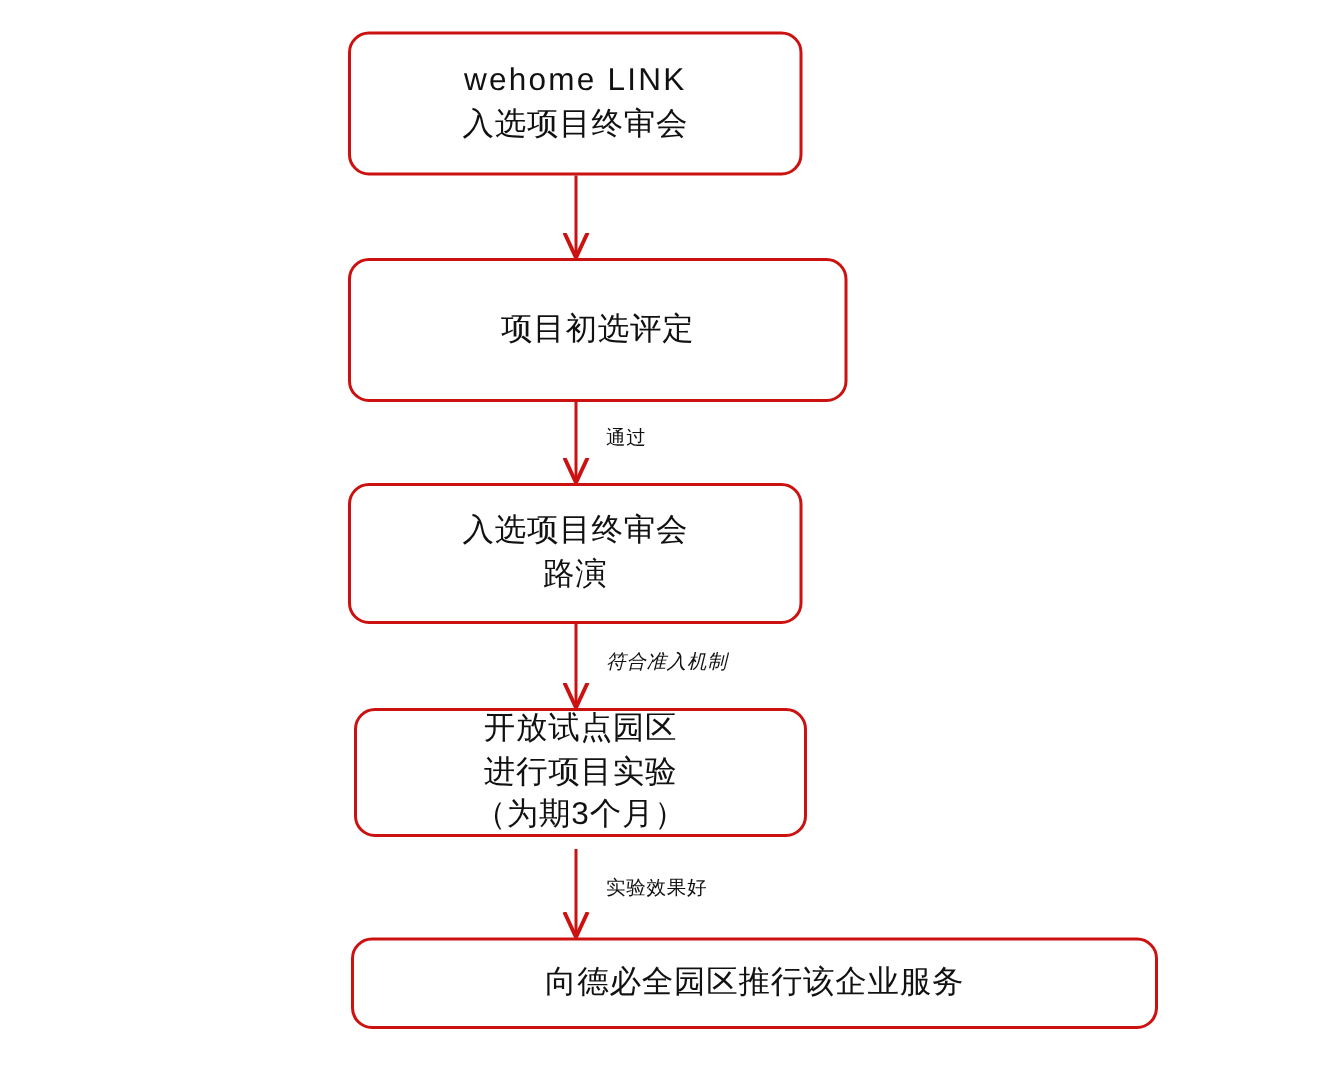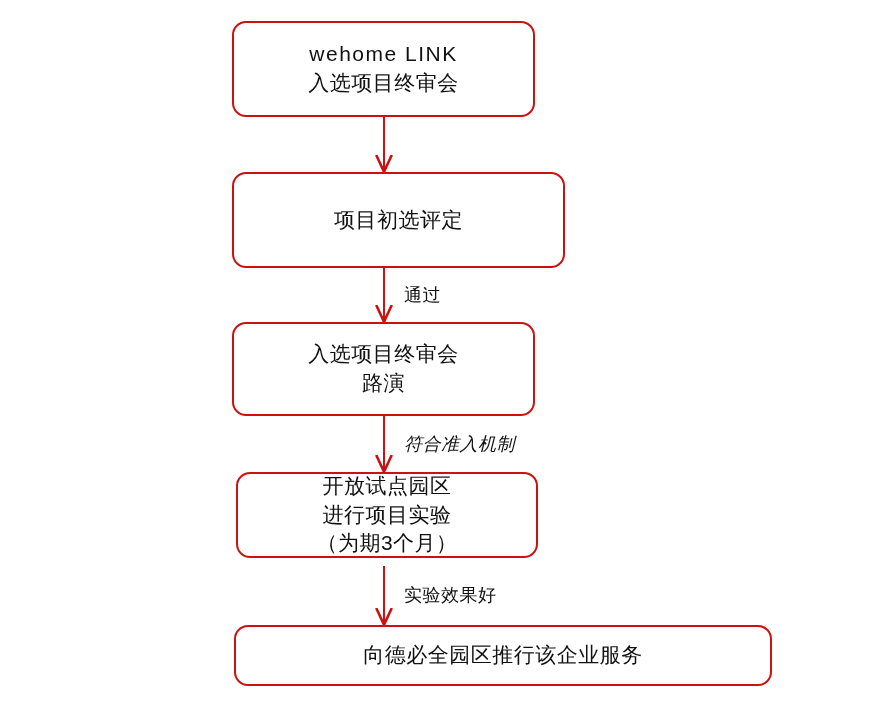--- a/index.html
+++ b/index.html
@@ -54,21 +54,21 @@
   .connector {
     position: absolute;
     left: 0;
     top: 0;
     width: 880px;
     height: 717px;
     pointer-events: none;
   }
   .edge-label {
     position: absolute;
-    font-size: 18px;
+    font-size: 13px;
     color: #111111;
     white-space: nowrap;
     letter-spacing: 0.5px;
   }
   #edge-label-pass        { left: 404px; top: 283px; }
   #edge-label-admission   { left: 404px; top: 432px; font-style: italic; }
   #edge-label-good-result { left: 404px; top: 583px; }
 </style>
 </head>
 <body>

